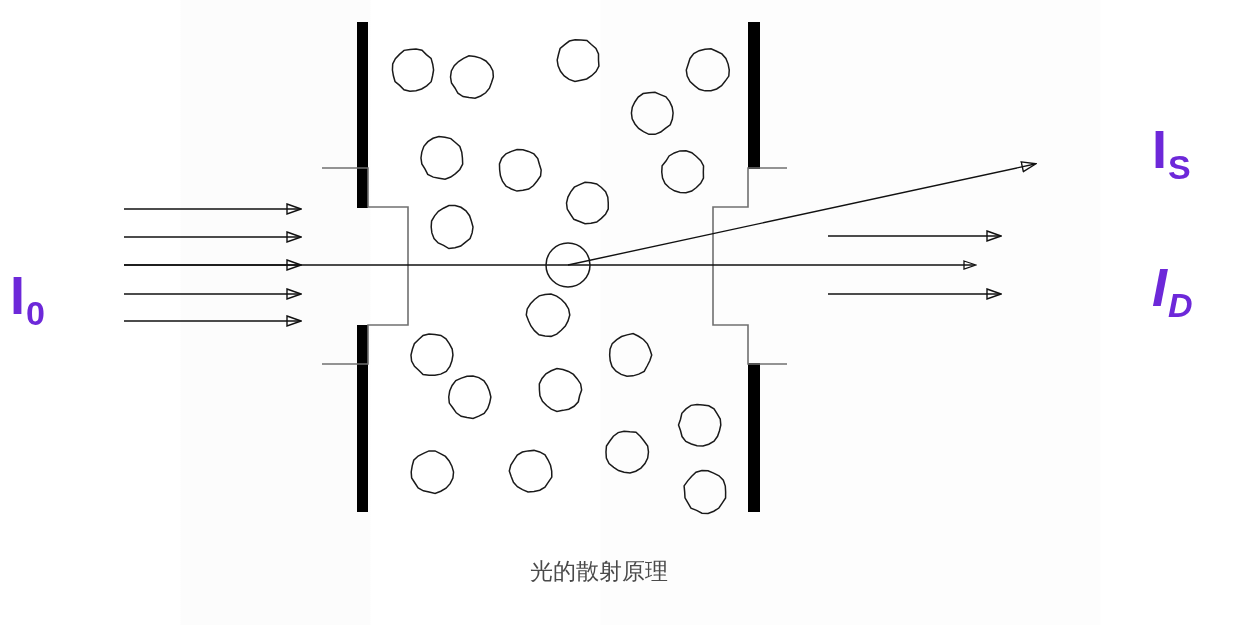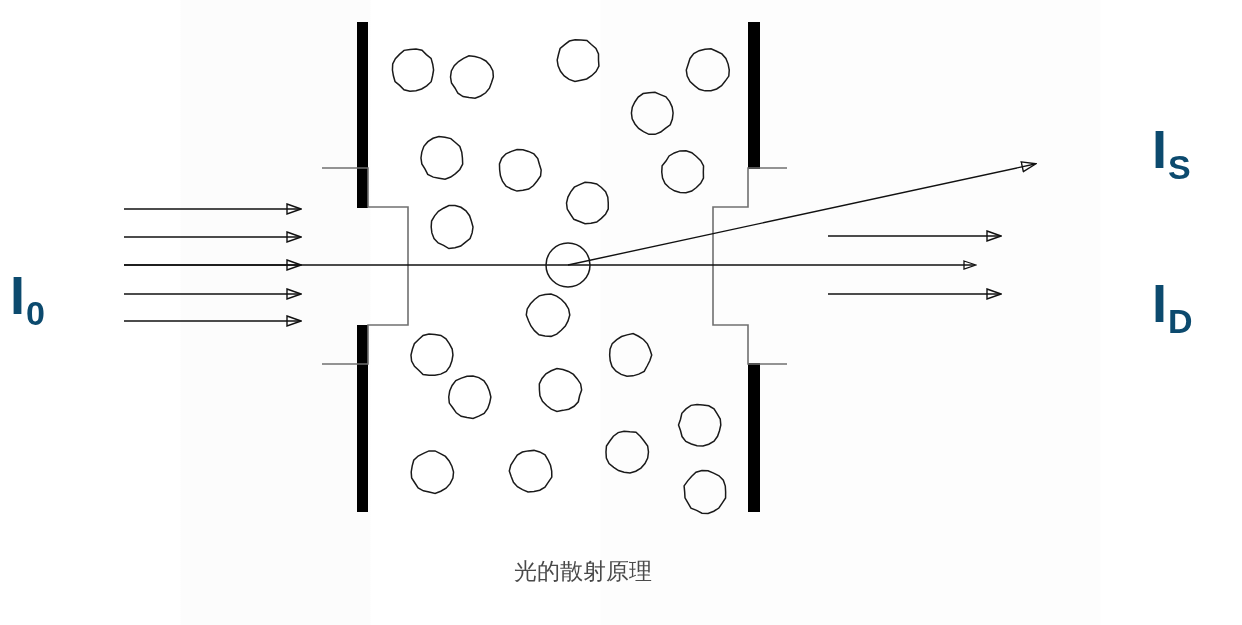--- a/index.html
+++ b/index.html
@@ -34,52 +34,53 @@
   }
   #diagram {
     position: absolute;
     left: 0;
     top: 0;
     z-index: 2;
   }
   .lbl {
     position: absolute;
     z-index: 3;
-    color: #0c4a6e;
+    color: #6d28d9;
     font-weight: bold;
     line-height: 1;
     white-space: nowrap;
     letter-spacing: 0px;
   }
   .lbl .base {
     font-size: 54px;
     font-weight: bold;
   }
   .lbl .sub {
     font-size: 34px;
     font-weight: bold;
     vertical-align: baseline;
     position: relative;
     top: 11px;
     left: 1px;
   }
   #label-i0   { left: 10px;   top: 268px; }
   #label-is   { left: 1152px; top: 122px; }
-  #label-id   { left: 1152px; top: 276px; }
+  #label-id   { left: 1152px; top: 260px; font-style: italic; }
   #caption {
     position: absolute;
     z-index: 3;
     left: 0;
     top: 556px;
     width: 1166px;
     text-align: center;
     font-size: 23px;
     color: #4a4a4a;
     font-family: Liberation Sans, sans-serif;
     white-space: nowrap;
+    padding-left: 16px;
   }
 </style>
 </head>
 <body>
 
 <div id="stage">
 
   <svg id="diagram" width="1242" height="625" viewBox="0 0 1242 625">
     <defs>
       <marker id="openArrow" markerWidth="16" markerHeight="12" refX="14" refY="6" orient="auto" markerUnits="userSpaceOnUse">

